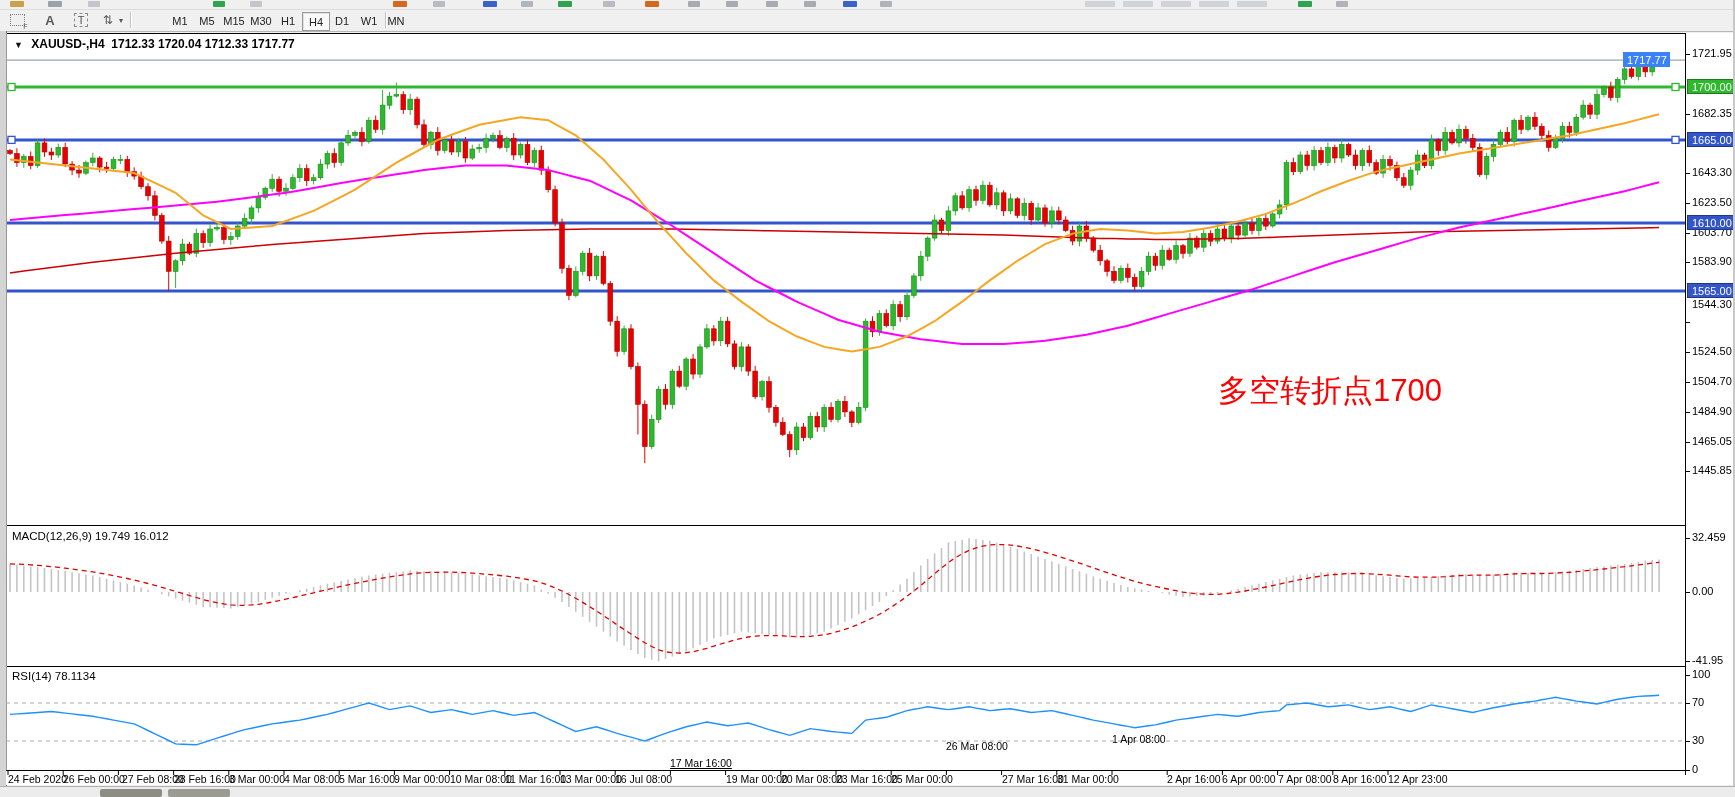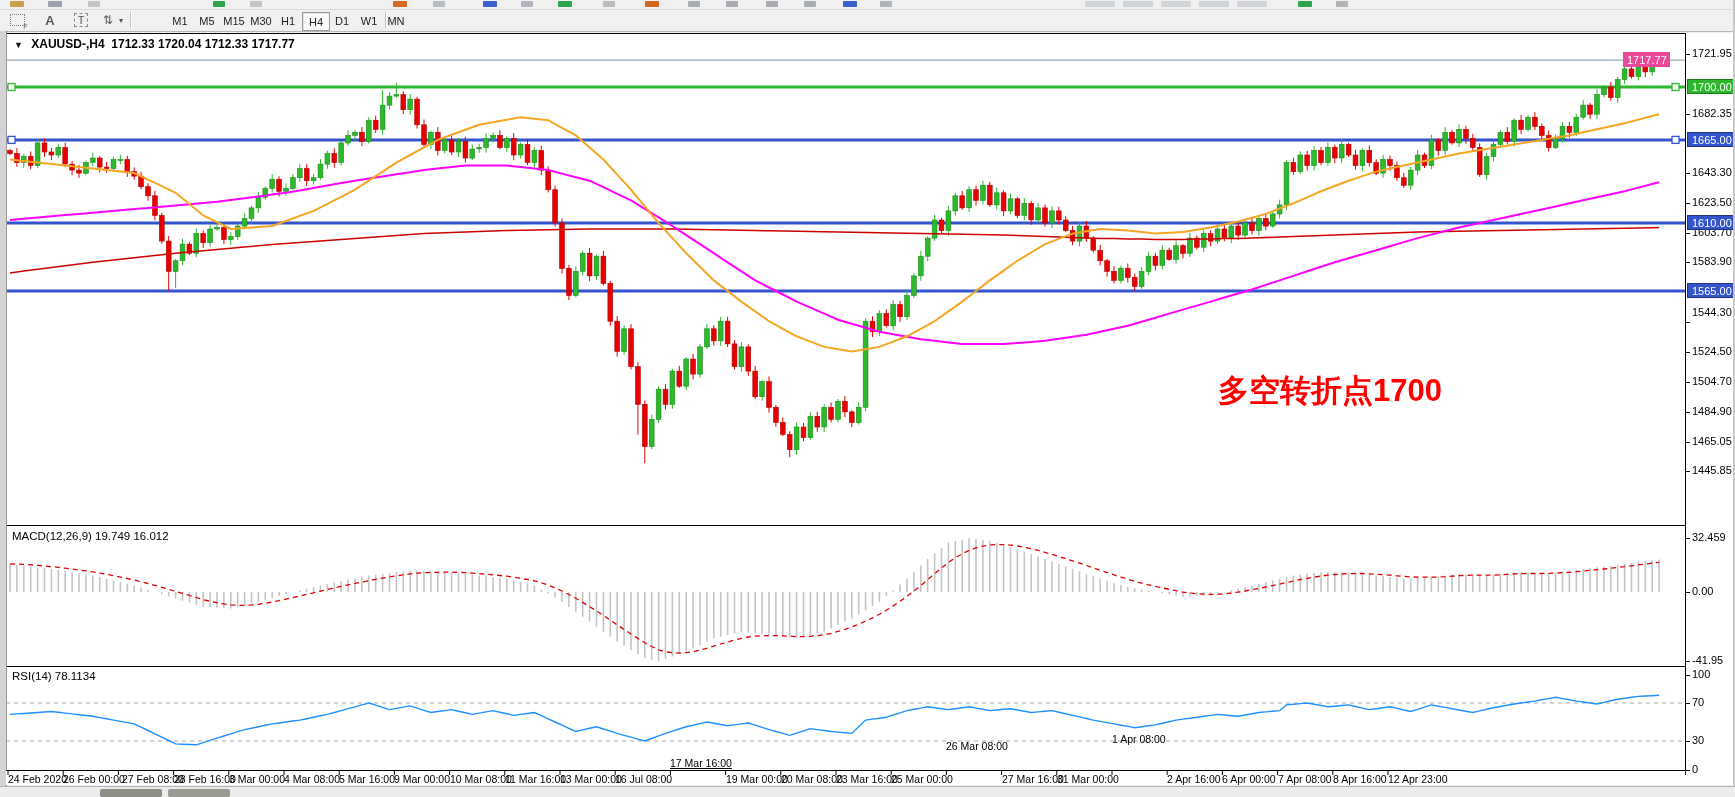--- a/index.html
+++ b/index.html
@@ -22,21 +22,21 @@
   .tf-btn{position:absolute;top:2px;width:26px;height:17px;display:flex;align-items:center;justify-content:center;
     font-size:11px;color:#222;cursor:default;margin-left:29px;}
   .tf-btn.active{background:#fafafa;border:1px solid #9a9a9a;box-shadow:inset 1px 1px 0 #e0e0e0;}
   
   #win-left-edge{position:absolute;left:0;top:31px;width:6px;height:766px;background:#d4d4d4;border-right:1px solid #7a7a7a;}
   #chart-bg{position:absolute;left:6px;top:33px;width:1729px;height:752px;background:#fff;}
   #chart-svg{position:absolute;left:6px;top:33px;}
   .chart-title{position:absolute;left:14px;top:37px;font-size:12px;font-weight:600;color:#000;white-space:nowrap;}
   .chart-title .dd{font-size:9px;margin-right:5px;color:#111;}
   .ind-label{position:absolute;left:12px;font-size:11.5px;color:#000;white-space:nowrap;}
-  #annotation{position:absolute;left:1218px;top:370px;font-size:31px;color:#ff0000;font-weight:700;white-space:nowrap;}
+  #annotation{position:absolute;left:1218px;top:370px;font-size:31px;color:#ff0000;font-weight:400;white-space:nowrap;}
   
   .ptick{position:absolute;left:1692px;font-size:11px;color:#000;white-space:nowrap;}
   .ptickmark{position:absolute;left:1686px;width:4px;height:1px;background:#000;}
   .pbadge{position:absolute;left:1687px;width:47px;height:15px;font-size:11px;color:#fff;
     display:flex;align-items:center;justify-content:flex-start;padding-left:4px;box-sizing:border-box;}
   .dlabel{position:absolute;font-size:10.5px;color:#000;white-space:nowrap;top:773px;}
   #right-edge{position:absolute;left:1733px;top:0;width:2px;height:797px;background:#c8c8c8;}
   
   #status-bar{position:absolute;left:0;top:786px;width:1735px;height:11px;background:#ececec;border-top:1px solid #b0b0b0;}
   .stub{position:absolute;top:2px;height:8px;border-radius:2px;}
@@ -907,37 +907,37 @@
     <div class="ptick" style="left: 1692px; top: 107px;">1682.35</div>
     <div class="ptickmark" style="left: 1686px; top: 114px;"></div>
     <div class="ptick" style="left: 1692px; top: 166px;">1643.30</div>
     <div class="ptickmark" style="left: 1686px; top: 173px;"></div>
     <div class="ptick" style="left: 1692px; top: 196px;">1623.50</div>
     <div class="ptickmark" style="left: 1686px; top: 203px;"></div>
     <div class="ptick" style="left: 1692px; top: 226px;">1603.70</div>
     <div class="ptickmark" style="left: 1686px; top: 233px;"></div>
     <div class="ptick" style="left: 1692px; top: 255px;">1583.90</div>
     <div class="ptickmark" style="left: 1686px; top: 262px;"></div>
-    <div class="ptick" style="left: 1692px; top: 306px;">1544.30</div>
+    <div class="ptick" style="left: 1692px; top: 298px;">1544.30</div>
     <div class="ptickmark" style="left: 1686px; top: 322px;"></div>
     <div class="ptick" style="left: 1692px; top: 345px;">1524.50</div>
     <div class="ptickmark" style="left: 1686px; top: 352px;"></div>
     <div class="ptick" style="left: 1692px; top: 375px;">1504.70</div>
     <div class="ptickmark" style="left: 1686px; top: 382px;"></div>
     <div class="ptick" style="left: 1692px; top: 405px;">1484.90</div>
     <div class="ptickmark" style="left: 1686px; top: 412px;"></div>
     <div class="ptick" style="left: 1692px; top: 435px;">1465.05</div>
     <div class="ptickmark" style="left: 1686px; top: 442px;"></div>
     <div class="ptick" style="left: 1692px; top: 464px;">1445.85</div>
     <div class="ptickmark" style="left: 1686px; top: 471px;"></div>
     <div class="pbadge" style="left: 1687px; top: 79px; background: rgb(46, 184, 46); border: 1px solid rgba(0, 0, 0, 0.35);">1700.00</div>
     <div class="pbadge" style="left: 1687px; top: 132px; background: rgb(51, 85, 204); border: 1px solid rgba(0, 0, 0, 0.35);">1665.00</div>
     <div class="pbadge" style="left: 1687px; top: 215px; background: rgb(51, 85, 204); border: 1px solid rgba(0, 0, 0, 0.35);">1610.00</div>
     <div class="pbadge" style="left: 1687px; top: 283px; background: rgb(51, 85, 204); border: 1px solid rgba(0, 0, 0, 0.35);">1565.00</div>
-    <div class="pbadge" style="left: 1623px; top: 52px; background: #ec4899;">1717.77</div>
+    <div class="pbadge" style="left: 1623px; top: 52px; background: #3b82f6;">1717.77</div>
     <div class="ptick" style="left: 1692px; top: 531px;">32.459</div>
     <div class="ptickmark" style="left: 1686px; top: 538px;"></div>
     <div class="ptick" style="left: 1692px; top: 585px;">0.00</div>
     <div class="ptickmark" style="left: 1686px; top: 592px;"></div>
     <div class="ptick" style="left: 1692px; top: 654px;">-41.95</div>
     <div class="ptickmark" style="left: 1686px; top: 661px;"></div>
     <div class="ptick" style="left: 1692px; top: 668px;">100</div>
     <div class="ptickmark" style="left: 1686px; top: 675px;"></div>
     <div class="ptick" style="left: 1692px; top: 696px;">70</div>
     <div class="ptickmark" style="left: 1686px; top: 703px;"></div>

